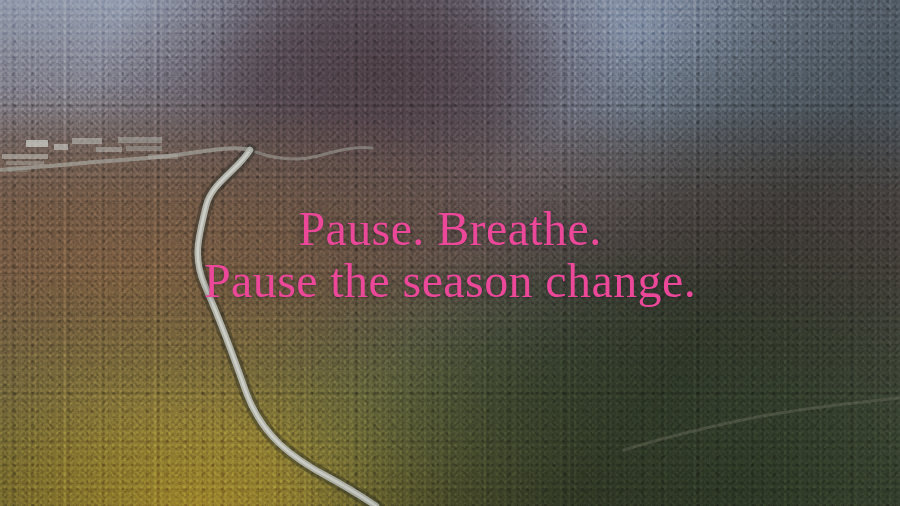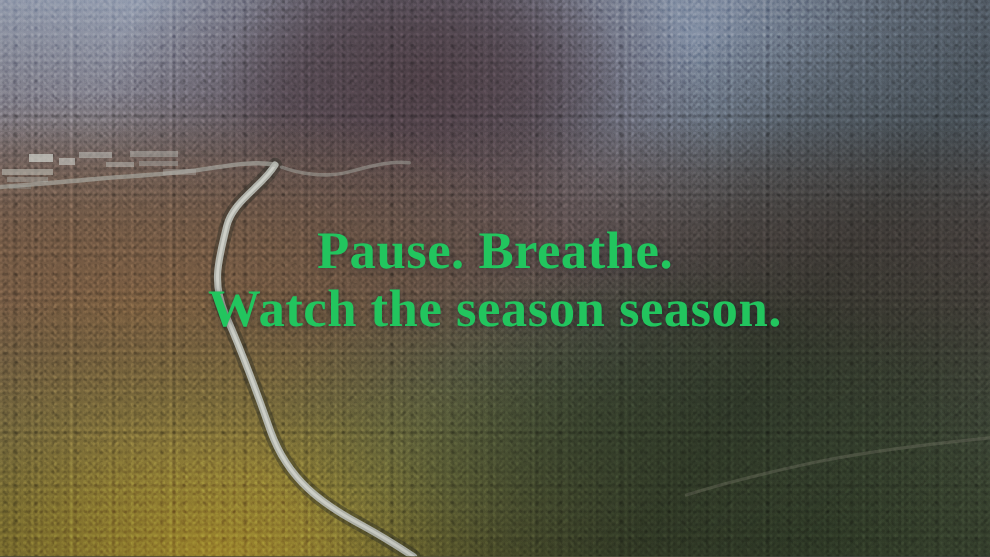--- a/index.html
+++ b/index.html
@@ -215,25 +215,25 @@
     background:linear-gradient(180deg, rgba(60,70,92,.10) 0%, rgba(0,0,0,0) 38%);
   }
 
   
   #overlay {
     position:absolute; inset:0;
     display:flex; align-items:center; justify-content:center;
   }
   #headline {
     text-align:center;
-    color:#22c55e;
+    color:#ec4899;
     font-family:"Liberation Serif", "DejaVu Serif", serif;
     font-size:48px;
     line-height:52px;
-    font-weight:700;
+    font-weight:400;
     letter-spacing:.4px;
     text-shadow:0 1px 10px rgba(20,24,34,.38), 0 0 2px rgba(20,24,34,.20);
     transform:translateY(2px);
     white-space:nowrap;
   }
   #headline .ln { display:block; }
 </style>
 </head>
 <body>
 
@@ -287,17 +287,17 @@
     <rect x="148" y="20" width="30" height="5" fill="rgba(182,184,178,.36)"></rect>
     <rect x="8" y="34" width="20" height="4" fill="rgba(170,172,166,.30)"></rect>
   </svg>
 
   <div class="layer" id="grade"></div>
   <div class="layer" id="vignette"></div>
 
   <div id="overlay">
     <div id="headline">
       <span class="ln">Pause. Breathe.</span>
-      <span class="ln">Watch the season season.</span>
+      <span class="ln">Pause the season change.</span>
     </div>
   </div>
 
 </div>
 
 </body></html>

